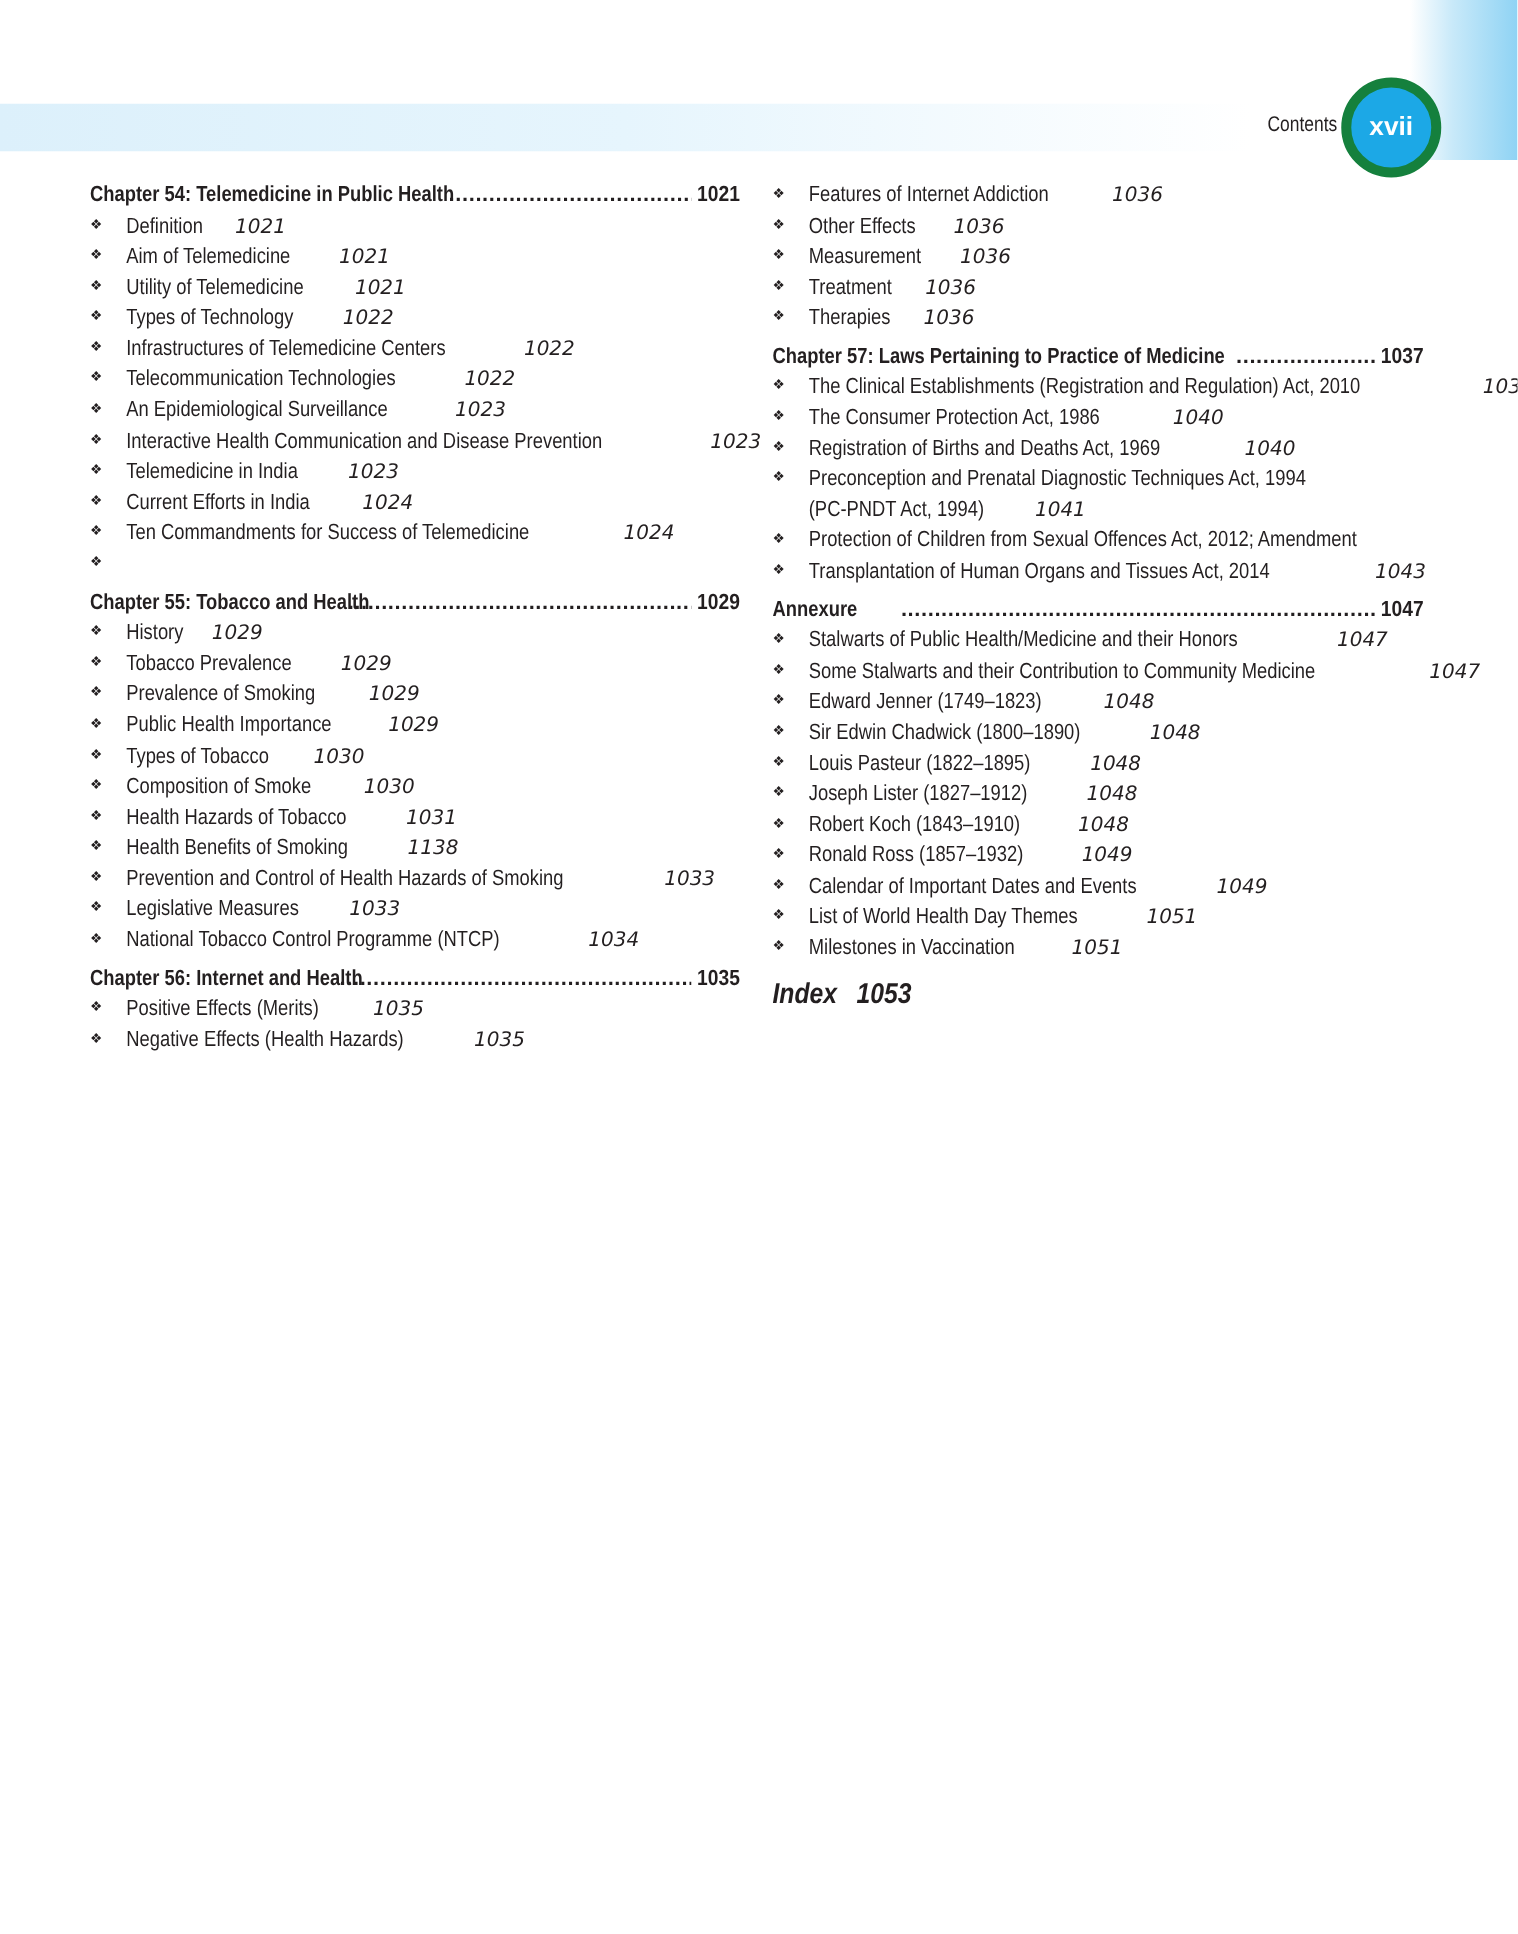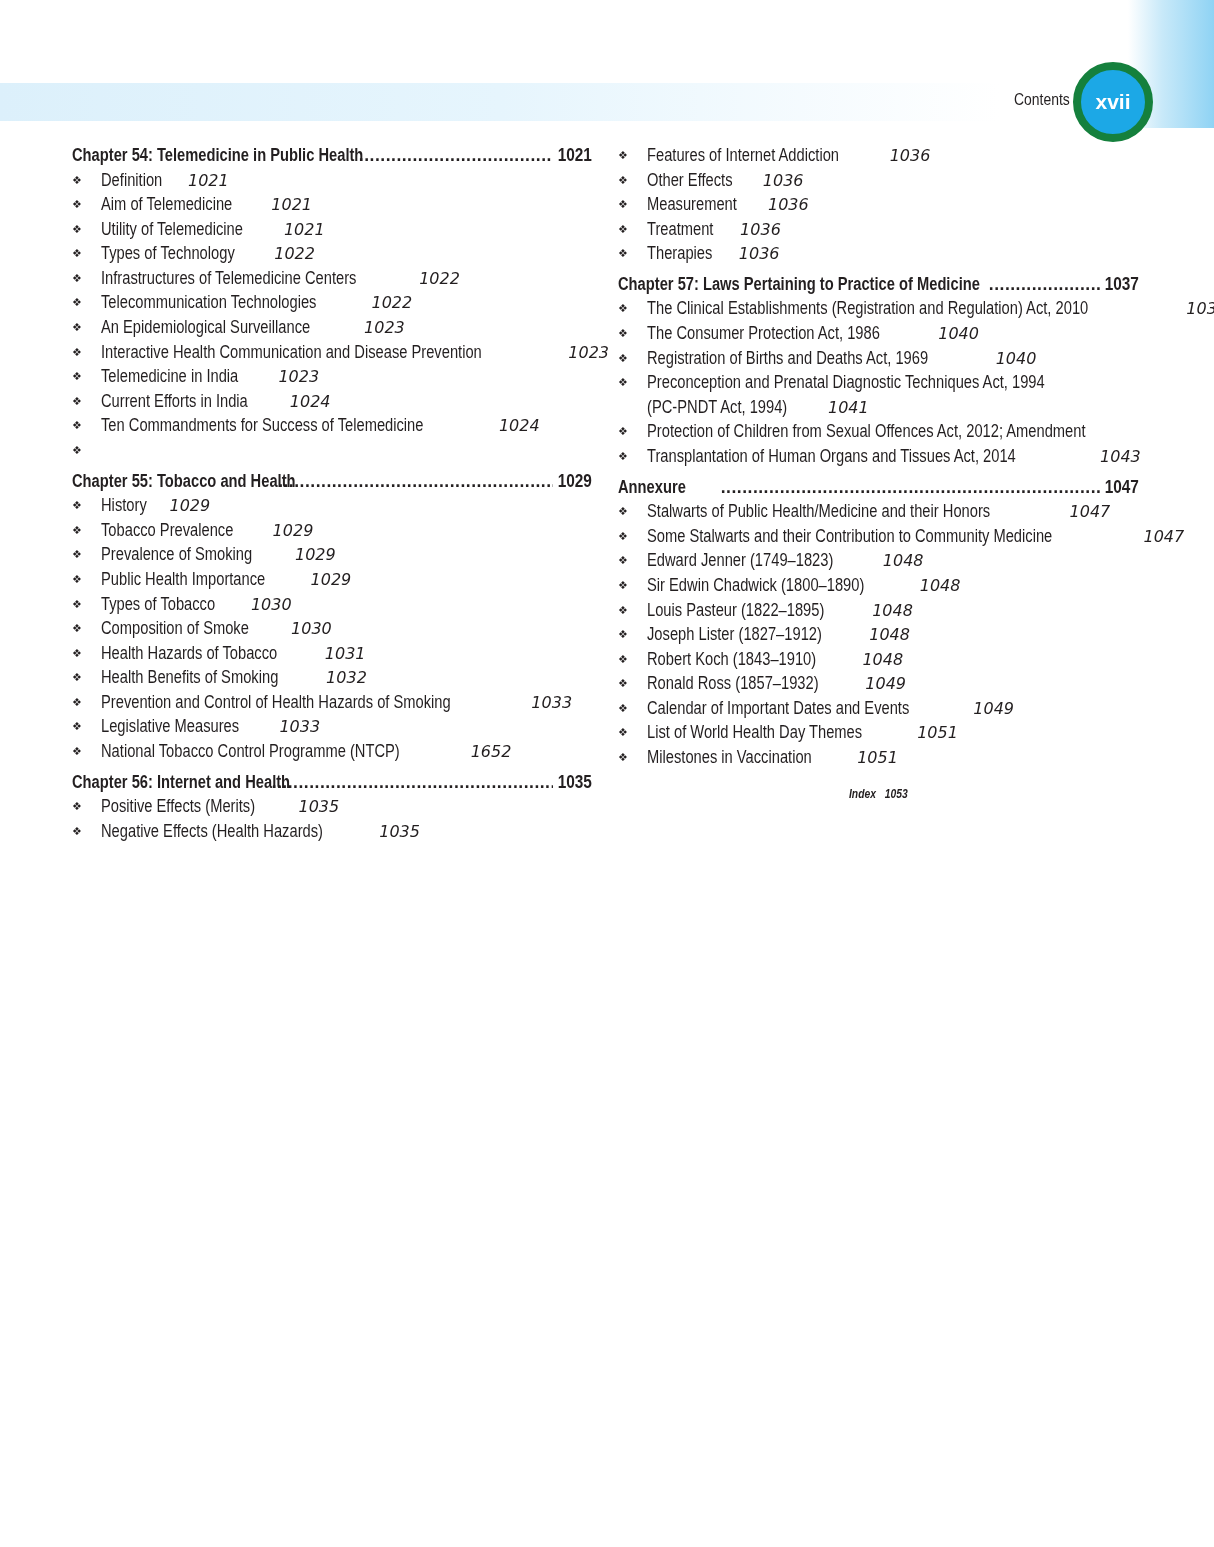--- a/index.html
+++ b/index.html
@@ -59,22 +59,22 @@
     display: inline-block; transform: scaleX(0.84); transform-origin: left center;
     white-space: nowrap;
   }
   .item-page {
     font-style: italic; font-family: "DejaVu Sans", sans-serif; font-size: 16px;
     margin-left: 14px;
     text-align: right;
   }
   .item-line { white-space: nowrap; height: 24.6px; }
   .index-row {
-    display: flex; justify-content: center; font-weight: bold; font-style: italic;
-    font-size: 12px; margin-top: 12px; line-height: 24px;
+    display: flex; justify-content: flex-start; font-weight: bold; font-style: italic;
+    font-size: 23px; margin-top: 12px; line-height: 24px;
   }
   .index-row span { display: inline-block; transform: scaleX(0.86); }
   .index-row .idx-title { transform-origin: left center; }
   .index-row .idx-page { transform-origin: right center; }
 </style>
 </head>
 <body>
 
 <div class="header-band"></div>
 <div class="corner-block"></div>
@@ -167,33 +167,33 @@
     <div class="item">
         <span class="bullet">❖</span>
         <span class="item-line"><span class="item-label">Composition of Smoke</span><span class="item-page">1030</span></span>
       </div>
     <div class="item">
         <span class="bullet">❖</span>
         <span class="item-line"><span class="item-label">Health Hazards of Tobacco</span><span class="item-page">1031</span></span>
       </div>
     <div class="item">
         <span class="bullet">❖</span>
-        <span class="item-line"><span class="item-label">Health Benefits of Smoking</span><span class="item-page">1032</span></span>
+        <span class="item-line"><span class="item-label">Health Benefits of Smoking</span><span class="item-page">1138</span></span>
       </div>
     <div class="item">
         <span class="bullet">❖</span>
         <span class="item-line"><span class="item-label">Prevention and Control of Health Hazards of Smoking</span><span class="item-page">1033</span></span>
       </div>
     <div class="item">
         <span class="bullet">❖</span>
         <span class="item-line"><span class="item-label">Legislative Measures</span><span class="item-page">1033</span></span>
       </div>
     <div class="item">
         <span class="bullet">❖</span>
-        <span class="item-line"><span class="item-label">National Tobacco Control Programme (NTCP)</span><span class="item-page">1652</span></span>
+        <span class="item-line"><span class="item-label">National Tobacco Control Programme (NTCP)</span><span class="item-page">1034</span></span>
       </div>
   </div>
 
   <div class="chapter">
     <span class="ch-title">Chapter 56: Internet and Health</span>
     <span class="ch-dots">................................................................................................................................................</span>
     <span class="ch-page">1035</span>
   </div>
   <div>
     <div class="item">

